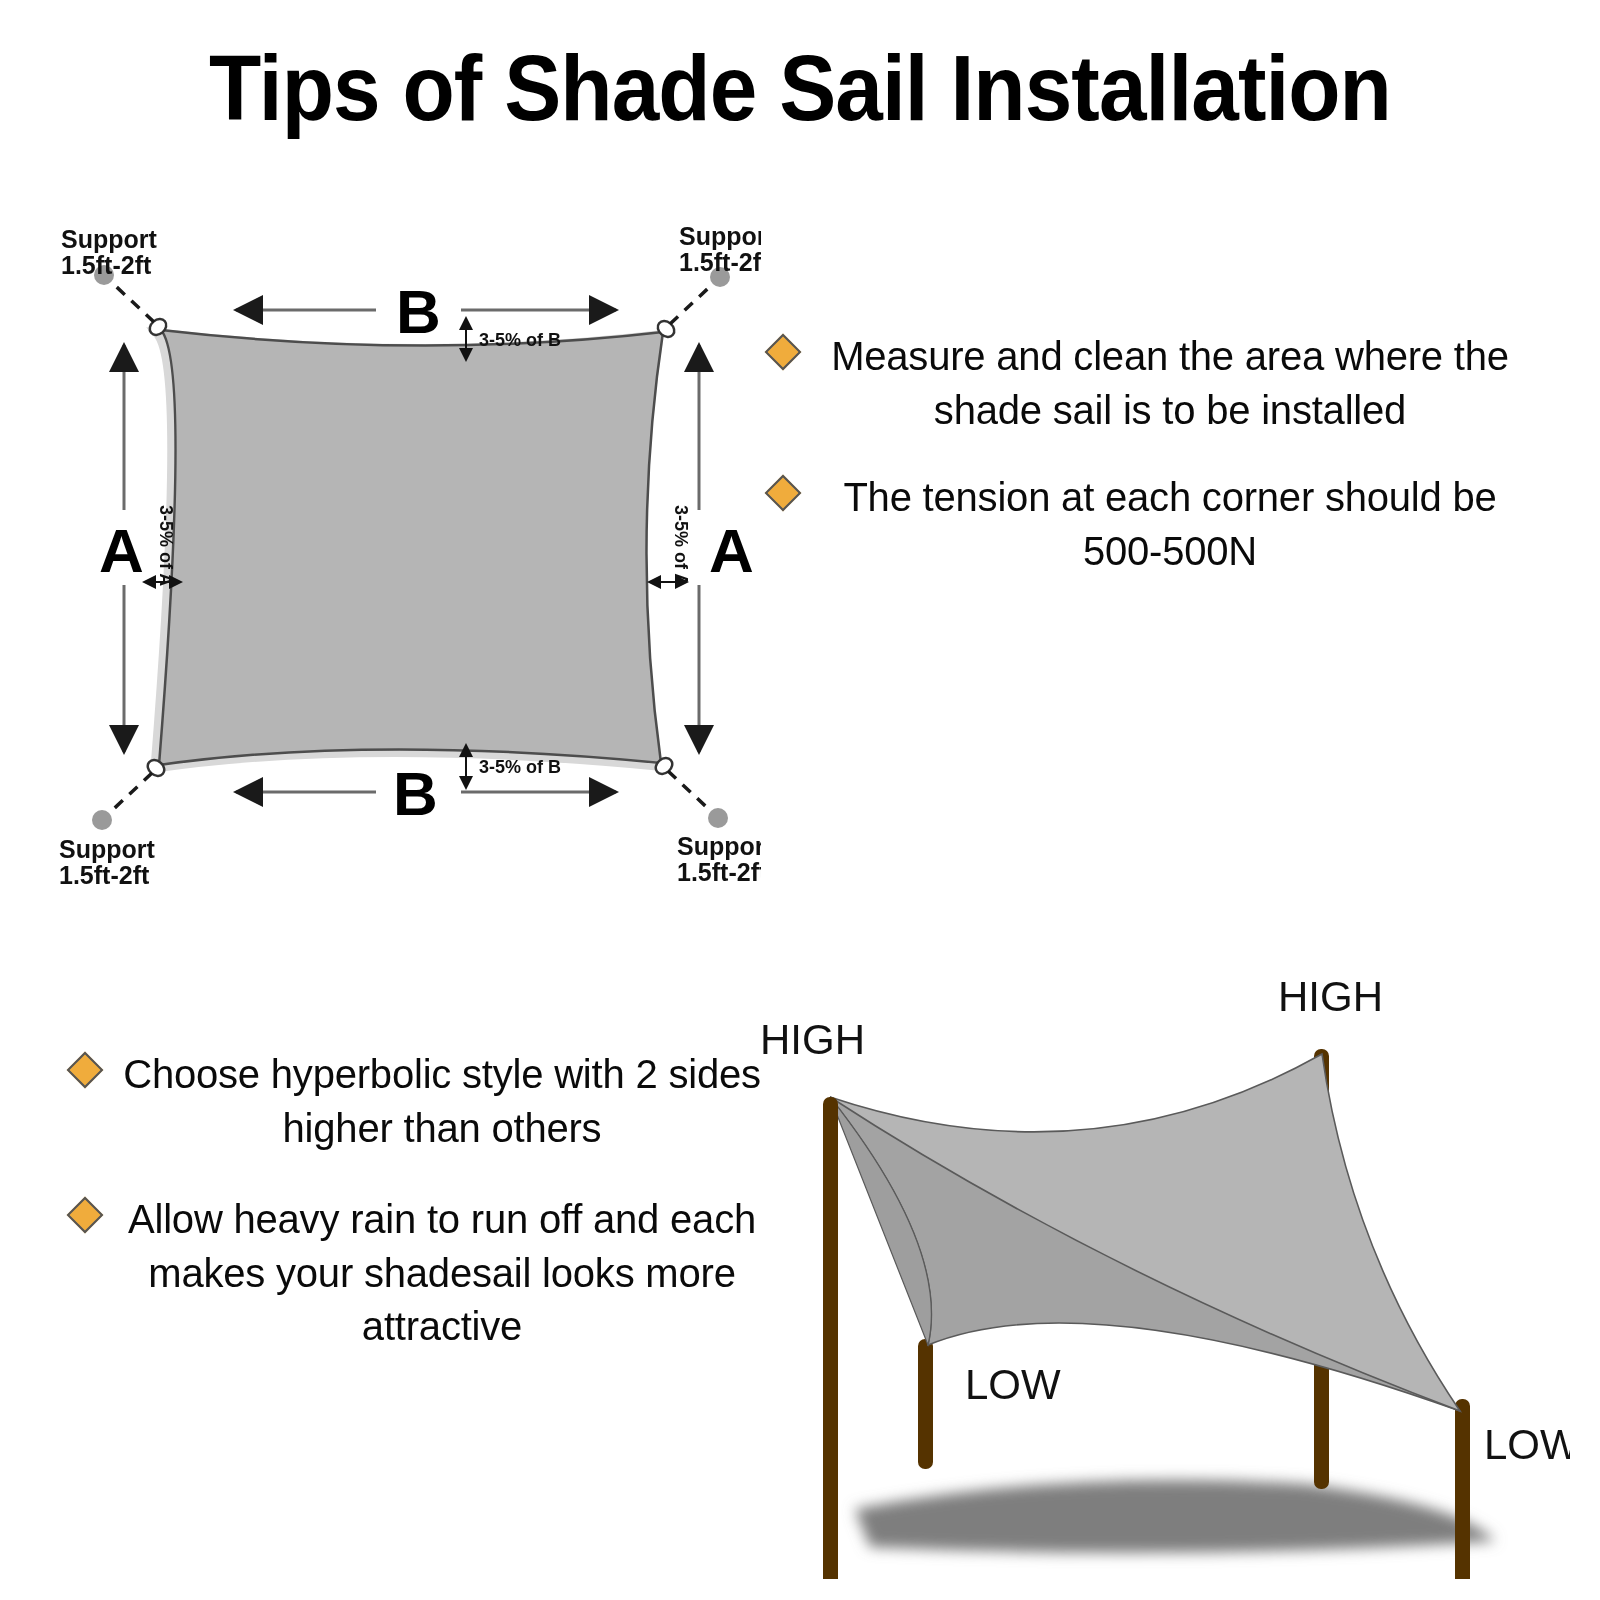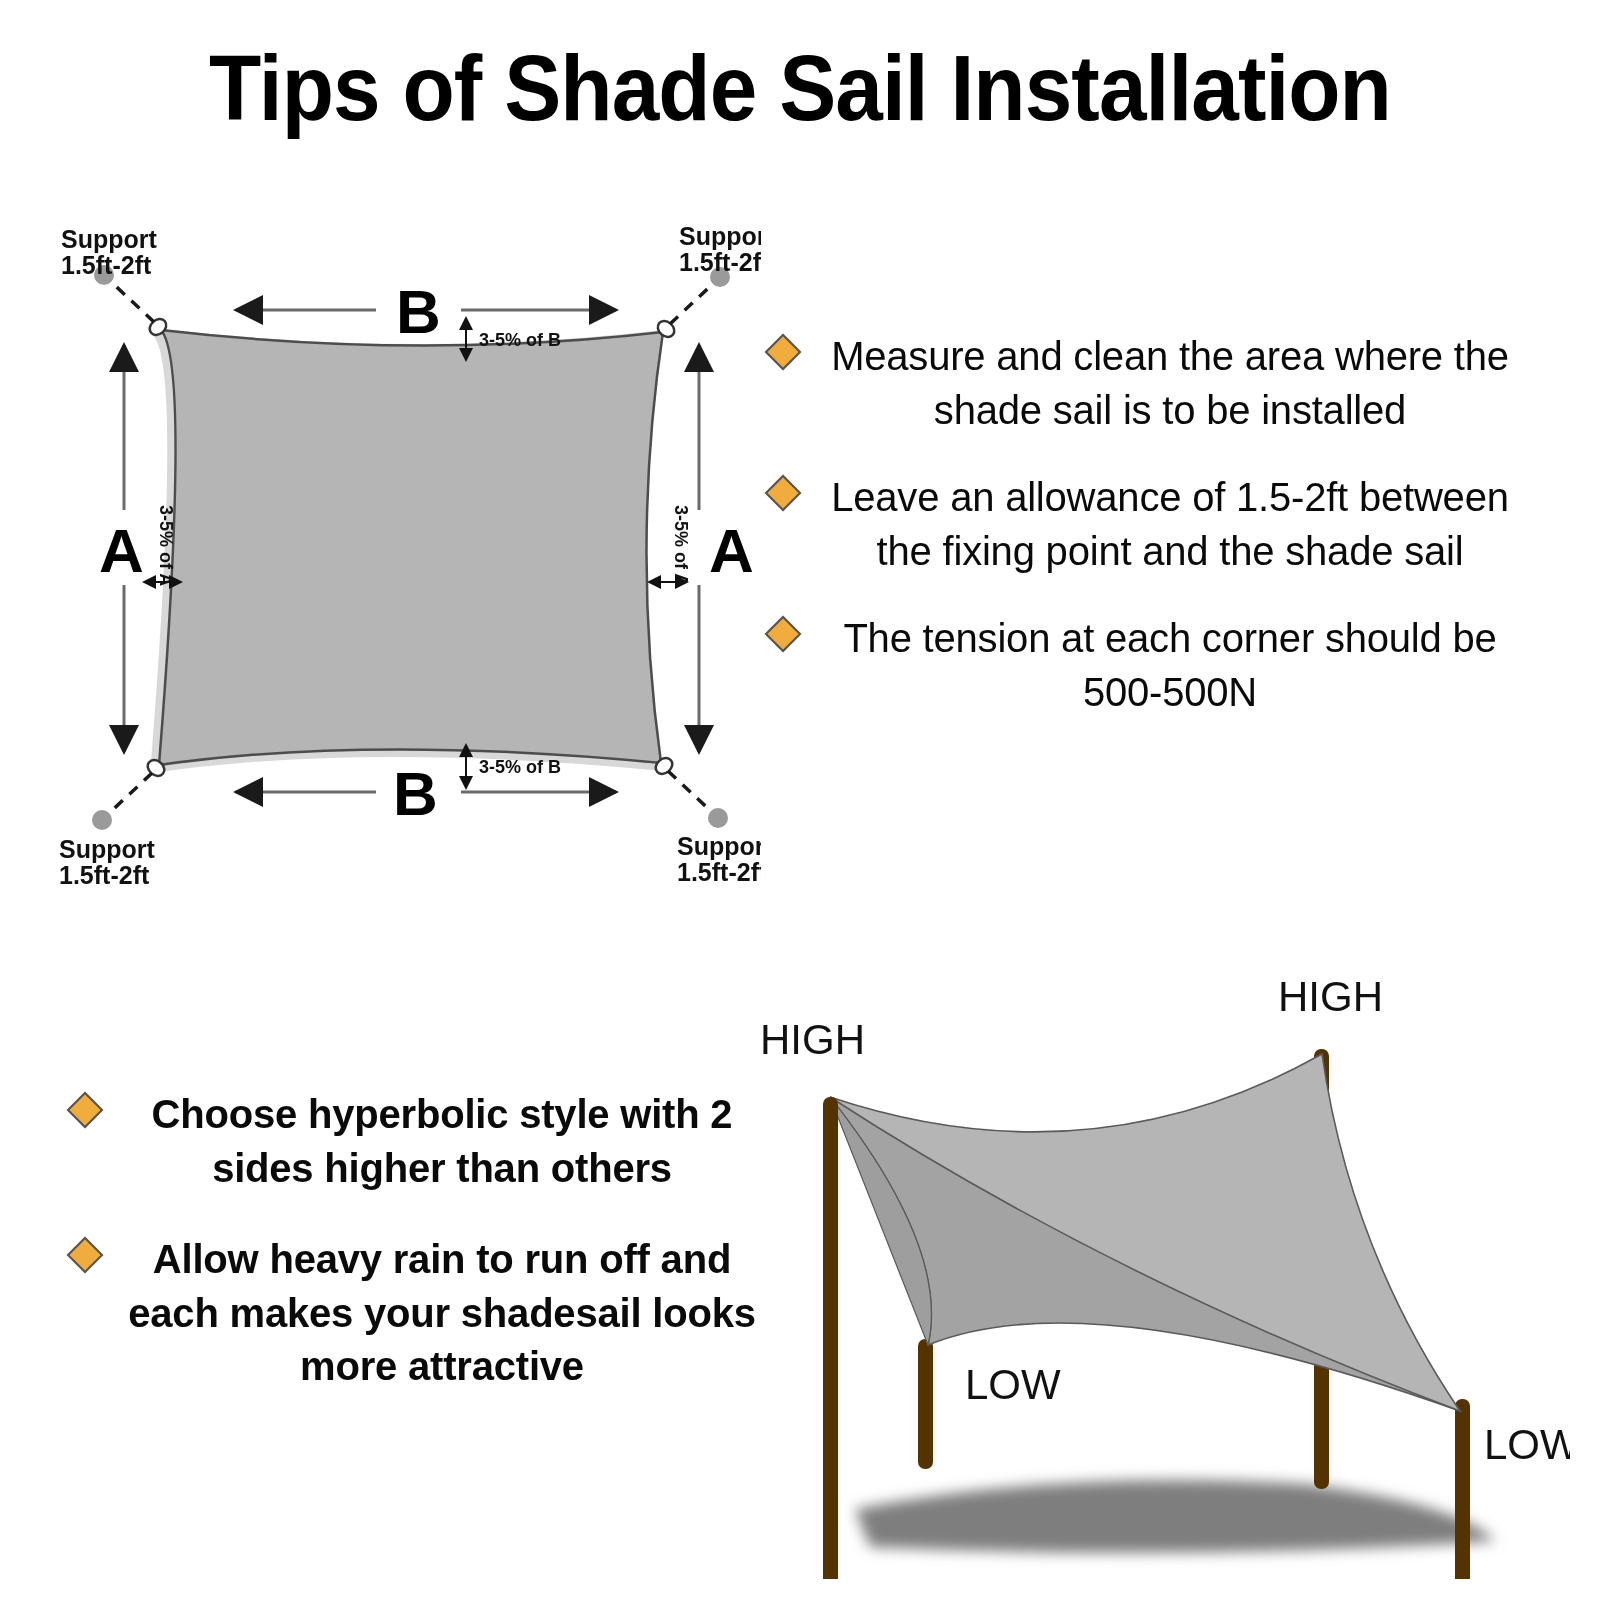--- a/index.html
+++ b/index.html
@@ -53,23 +53,22 @@
   .bullet-list {
     position: absolute;
   }
   #tips-right {
     left: 770px;
     top: 330px;
     width: 760px;
   }
   #tips-left {
     left: 72px;
-    top: 1088px;
+    top: 1048px;
     width: 700px;
-    font-weight: bold;
   }
   .bullet-item {
     display: flex;
     align-items: flex-start;
     margin-bottom: 34px;
   }
   #tips-left .bullet-item { margin-bottom: 38px; }
 
   .diamond {
     flex: 0 0 auto;
@@ -221,24 +220,20 @@
   </svg>
 </div>
 
 <div id="tips-right" class="bullet-list">
   <div class="bullet-item">
     <span class="diamond"></span>
     <span class="bullet-text">Measure and clean the area where the shade sail is to be installed</span>
   </div>
   <div class="bullet-item">
     <span class="diamond"></span>
-    <span class="bullet-text">Leave an allowance of 1.5-2ft between the fixing point and the shade sail</span>
-  </div>
-  <div class="bullet-item">
-    <span class="diamond"></span>
     <span class="bullet-text">The tension at each corner should be 500-500N</span>
   </div>
 </div>
 
 <div id="tips-left" class="bullet-list">
   <div class="bullet-item">
     <span class="diamond"></span>
     <span class="bullet-text">Choose hyperbolic style with 2 sides higher than others</span>
   </div>
   <div class="bullet-item">

